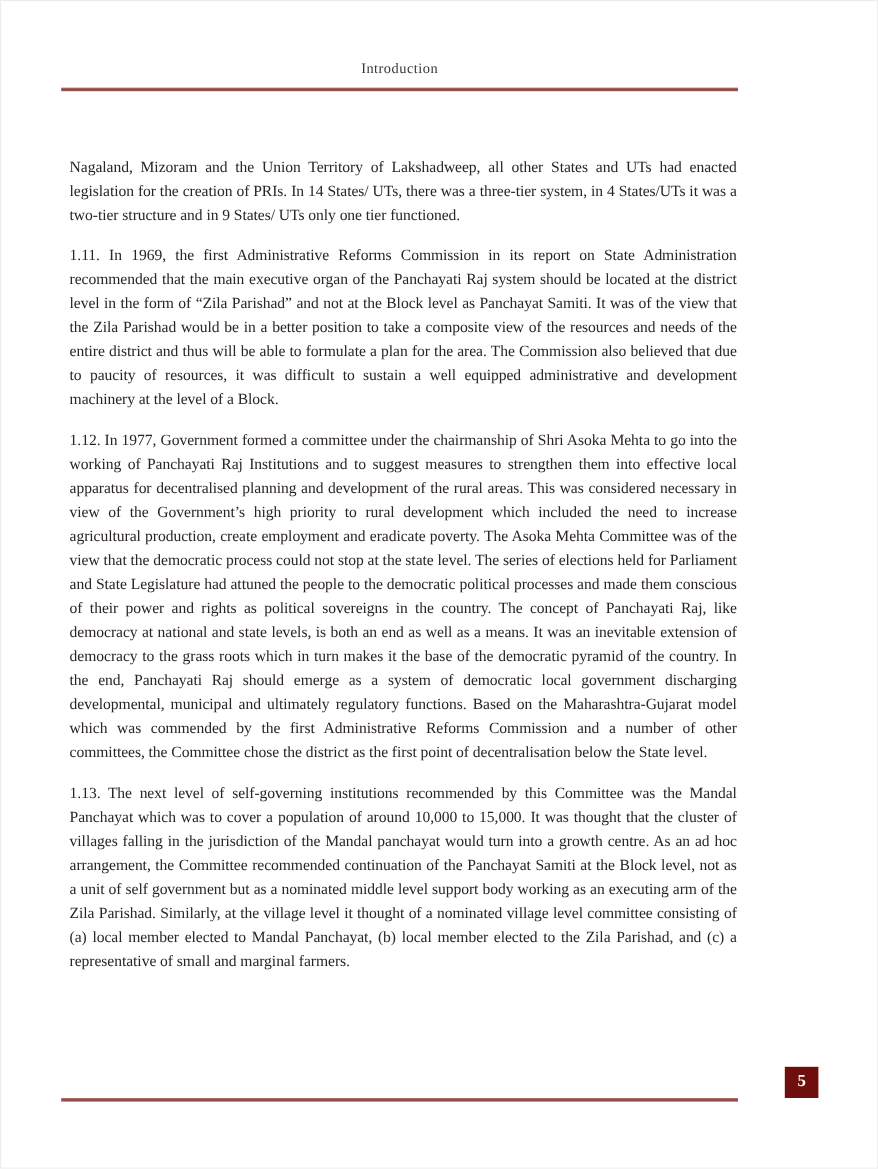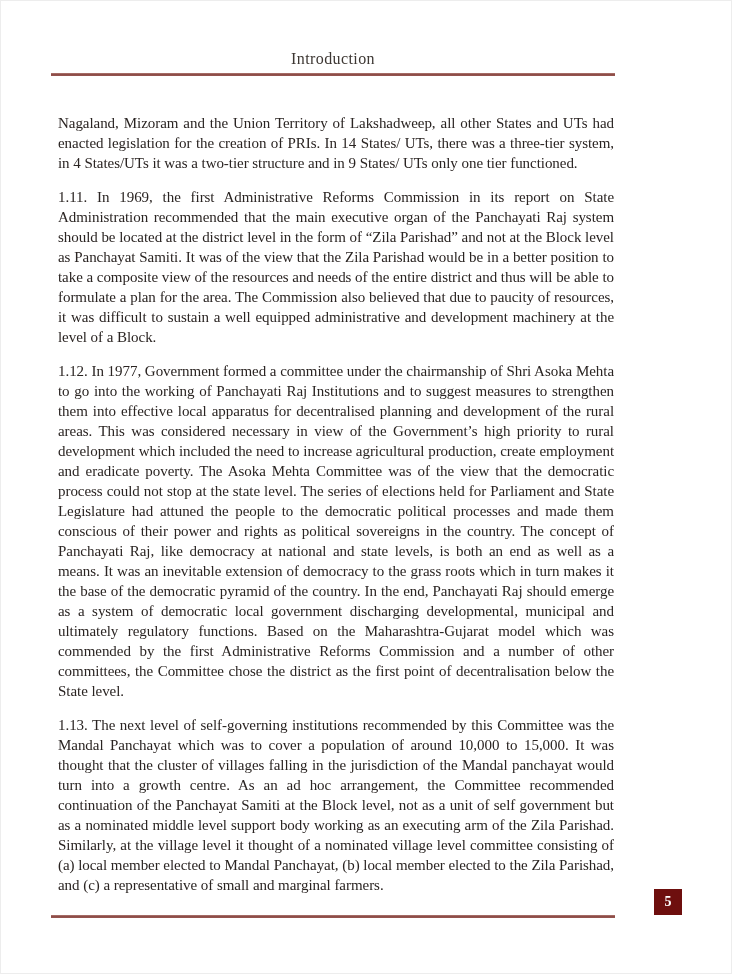--- a/index.html
+++ b/index.html
@@ -17,39 +17,39 @@
     font-family: "Liberation Serif", "DejaVu Serif", serif;
     color: #2a2422;
     overflow: hidden;
   }
   .header-title {
     position: absolute;
     top: 49px;
     left: 50px;
     width: 564px;
     text-align: center;
-    font-size: 16px;
+    font-size: 12px;
     letter-spacing: 0.4px;
     color: #3d3733;
   }
   .rule {
     position: absolute;
     left: 50px;
     width: 564px;
     height: 3px;
     background: linear-gradient(to bottom, #b07a74 0%, #8a4843 55%, #9a5a55 100%);
   }
   .rule-top { top: 72px; }
   .rule-bottom { top: 914px; }
   .content {
     position: absolute;
-    top: 112px;
+    top: 128px;
     left: 57px;
     width: 556px;
-    font-size: 15px;
+    font-size: 13px;
     line-height: 20px;
     text-align: justify;
     letter-spacing: -0.05px;
   }
   .para {
     margin: 0 0 14px 0;
   }
   .page-badge {
     position: absolute;
     left: 653px;

